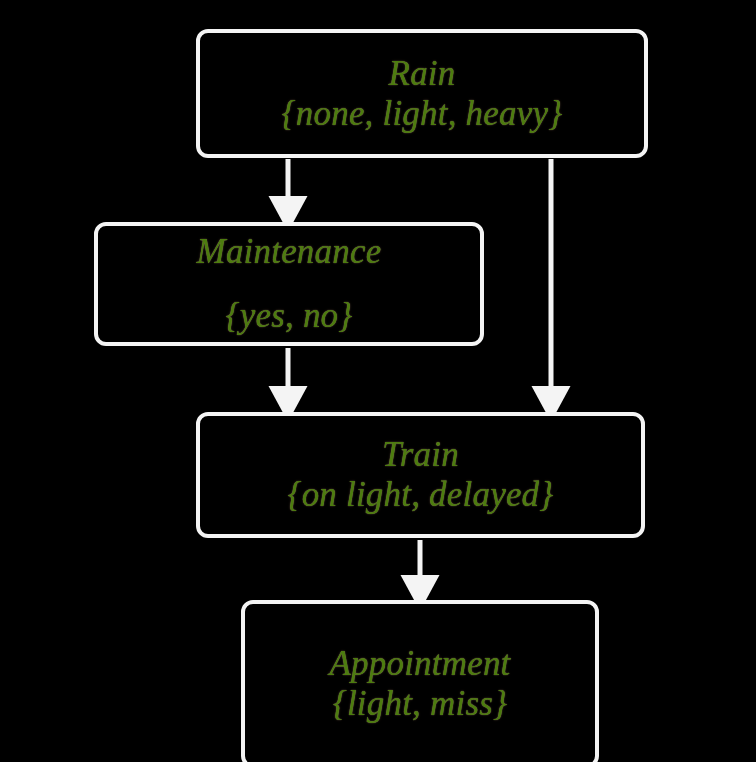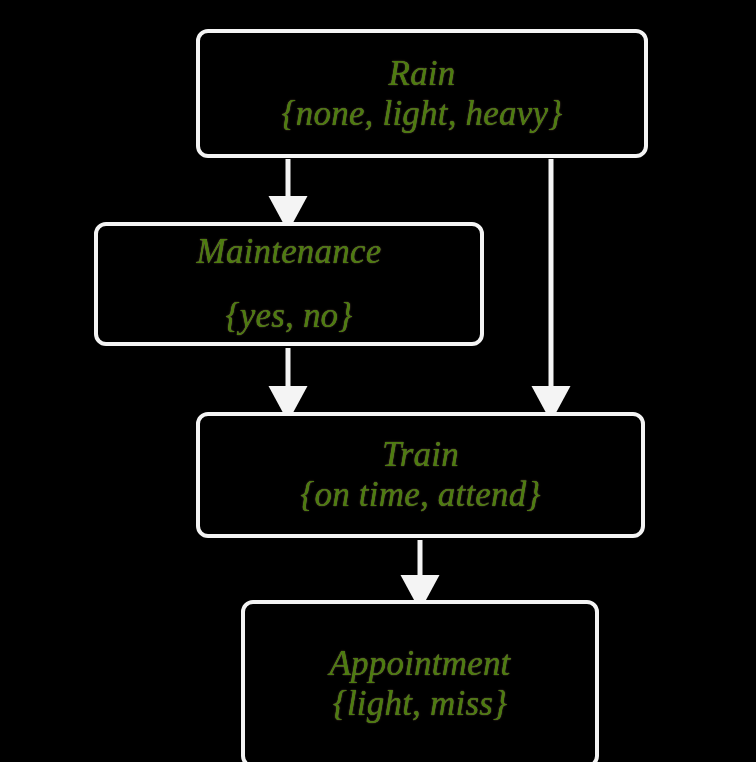--- a/index.html
+++ b/index.html
@@ -88,21 +88,21 @@
     <div class="node-states">{none, light, heavy}</div>
   </div>
 
   <div class="node" id="node-maintenance">
     <div class="node-title">Maintenance</div>
     <div class="node-states">{yes, no}</div>
   </div>
 
   <div class="node" id="node-train">
     <div class="node-title">Train</div>
-    <div class="node-states">{on time, attend}</div>
+    <div class="node-states">{on light, delayed}</div>
   </div>
 
   <div class="node" id="node-appointment">
     <div class="node-title">Appointment</div>
     <div class="node-states">{light, miss}</div>
   </div>
 
 </div>
 
 </body></html>

